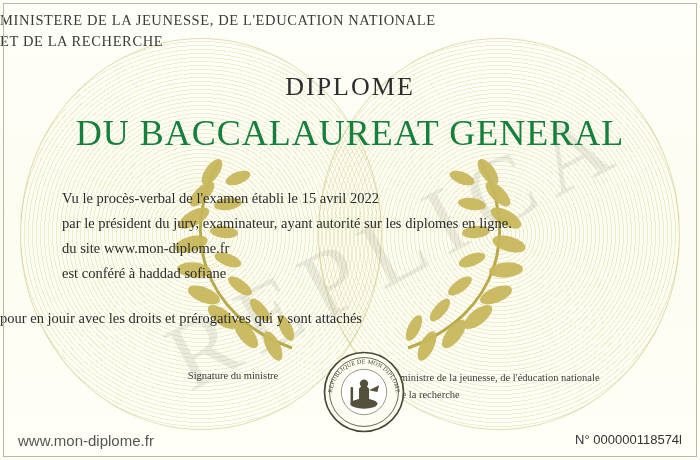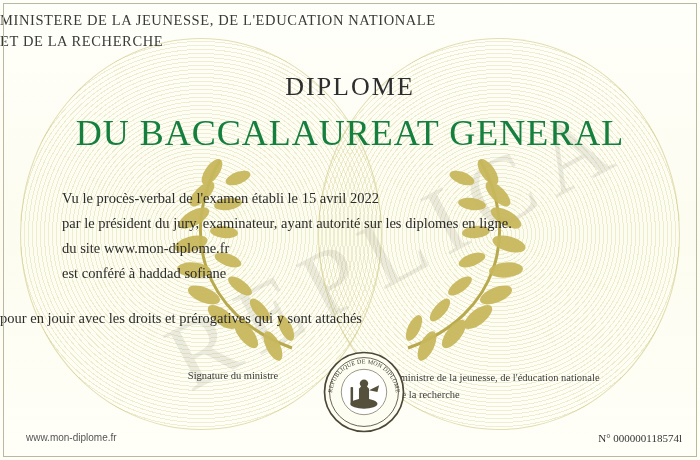--- a/index.html
+++ b/index.html
@@ -189,33 +189,33 @@
     position: absolute;
     left: 322px;
     top: 350px;
     width: 84px;
     height: 84px;
     z-index: 12;
   }
 
   .footer-left {
     position: absolute;
-    left: 26px;
+    left: 18px;
     top: 432px;
-    font-size: 10px;
+    font-size: 15px;
     color: #555;
     font-family: "Liberation Sans", sans-serif;
   }
   .footer-right {
     position: absolute;
     right: 18px;
     top: 432px;
-    font-size: 11px;
+    font-size: 13px;
     color: #333;
-    font-family: Liberation Serif, serif;
+    font-family: Liberation Sans, sans-serif;
   }
 </style>
 </head>
 <body>
 
 <div id="diploma">
 
   <div class="bg-tint"></div>
   <div class="oval oval-left"></div>
   <div class="oval oval-right"></div>

